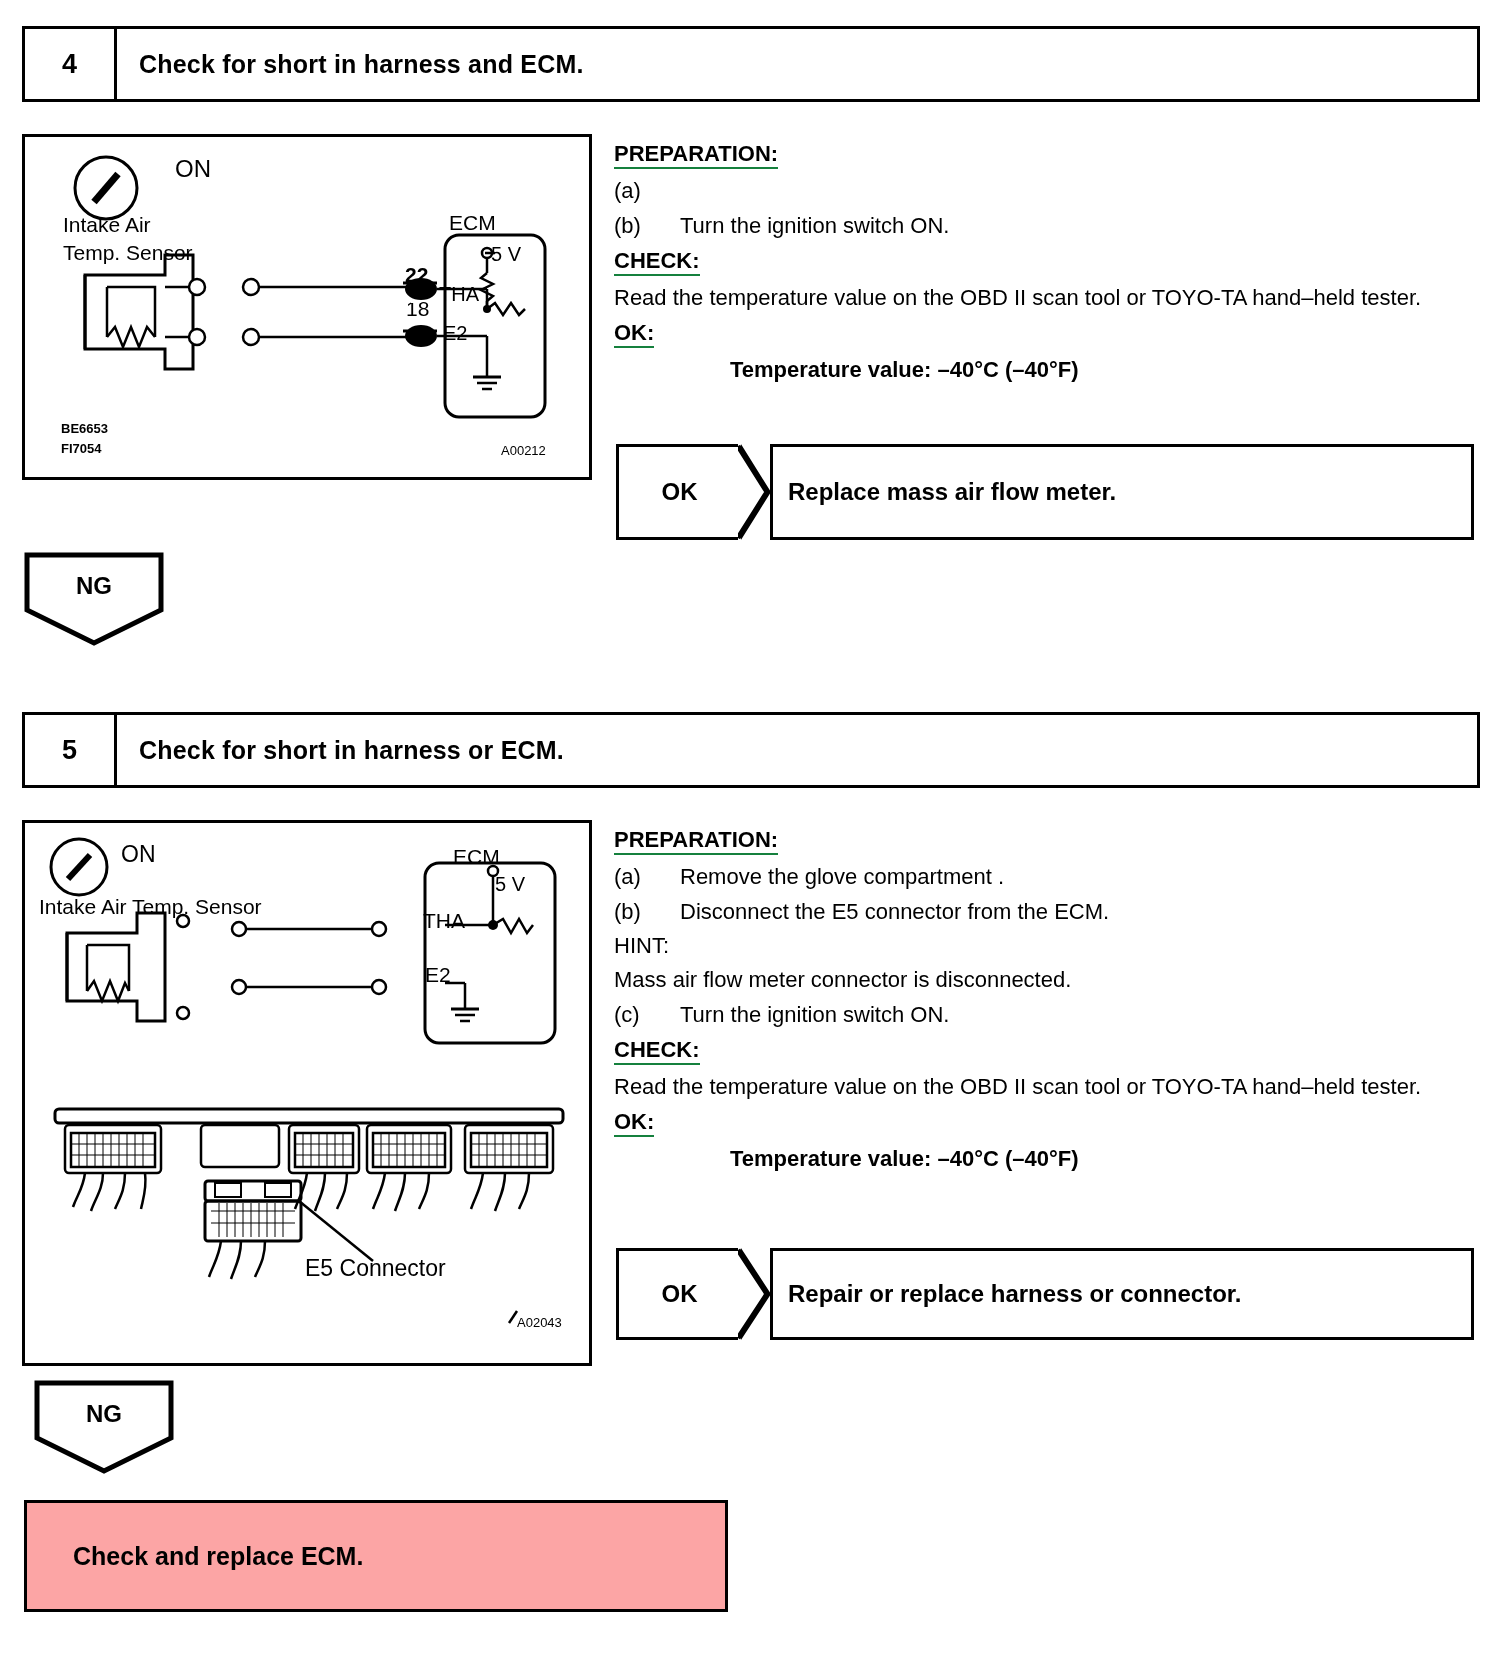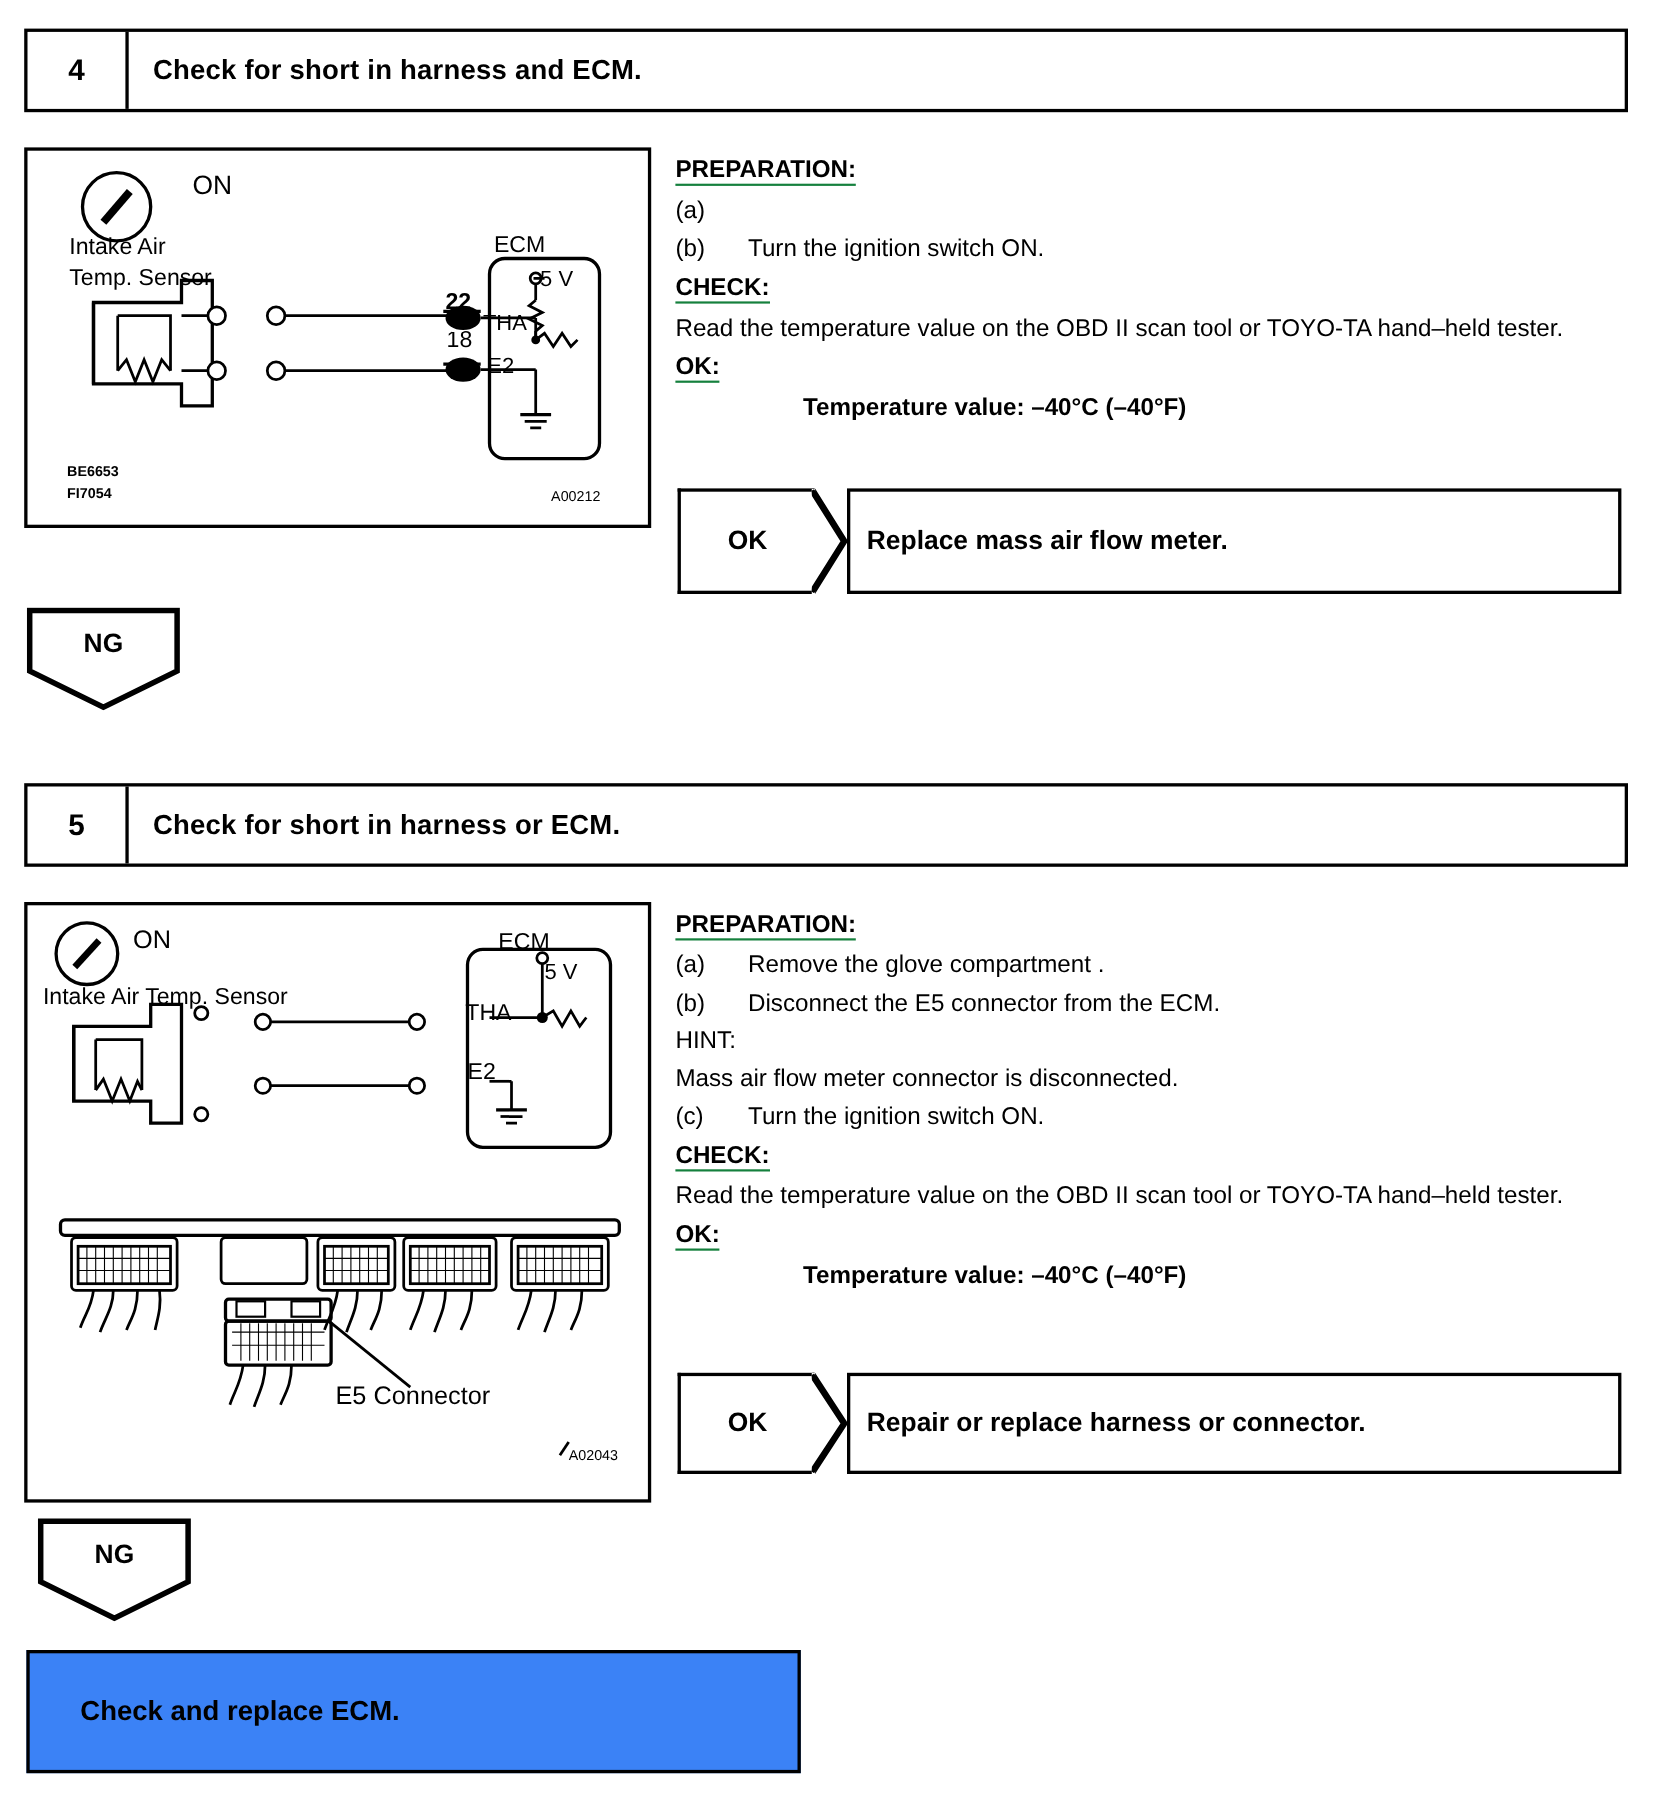--- a/index.html
+++ b/index.html
@@ -163,21 +163,21 @@
   
   .final-box {
     position: absolute;
     border: 3px solid #000;
     box-sizing: border-box;
     display: flex;
     align-items: center;
     padding-left: 46px;
     font-size: 25px;
     font-weight: bold;
-    background: #3b82f6;
+    background: #fca5a5;
   }
 
   svg { display: block; }
 </style>
 </head>
 <body>
 
 <div class="page">
 
   <div class="step-bar" style="left:22px; top:26px; width:1458px; height:76px;">

